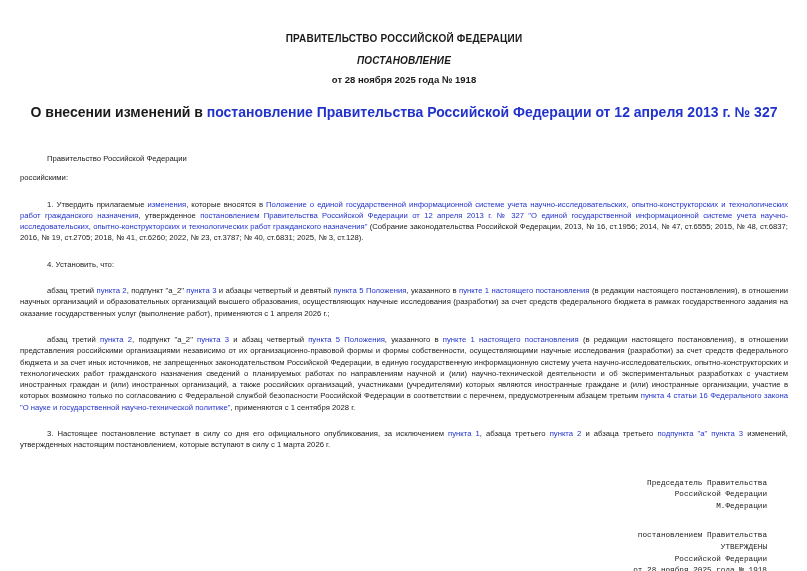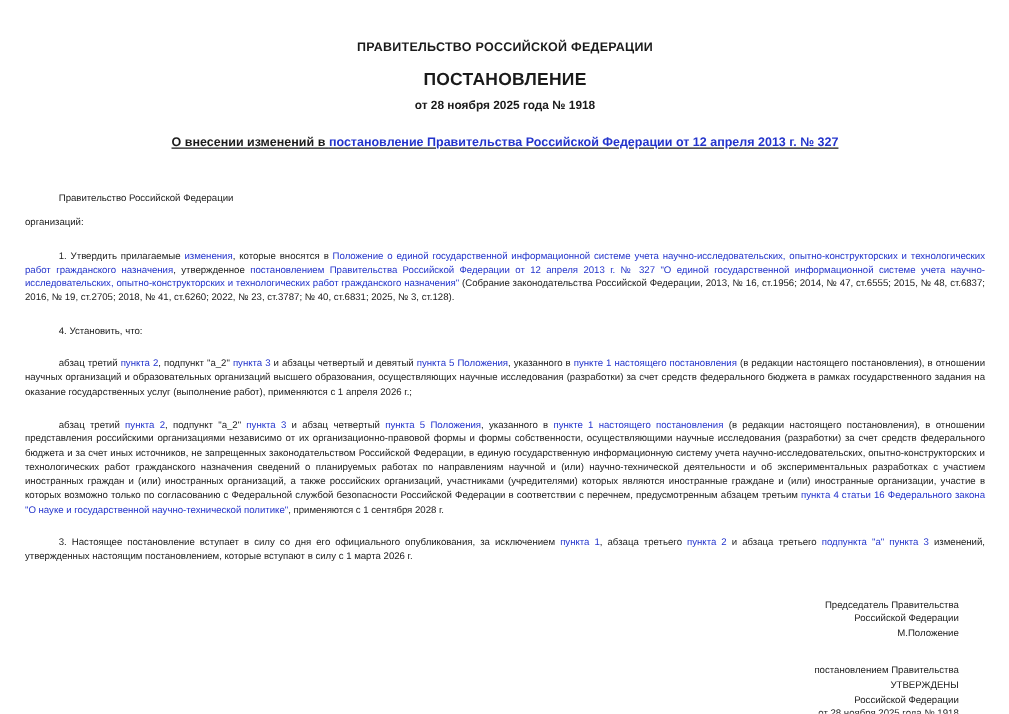--- a/index.html
+++ b/index.html
@@ -17,34 +17,35 @@
     color:var(--text);
   }
   .page{
     width:807px;height:571px;
     padding:33px 19px 0 20px;
     border-radius:14px;
   }
   p{margin:0;padding:0;}
   .center{text-align:center;font-weight:700;}
   .h-org{font-size:10px;letter-spacing:0.2px;}
-  .h-type{font-size:14px;margin-top:11px;letter-spacing:0.2px;}
+  .h-type{font-size:10px;margin-top:11px;letter-spacing:0.2px;font-style:italic;}
   .h-date{font-size:9.5px;margin-top:8px;}
-  .h-title{font-size:10px;margin-top:19px;text-decoration:underline;}
+  .h-title{font-size:14px;margin-top:19px;}
   .h-title a.doclink{font-weight:700;}
   .body-text{font-size:7.7px;line-height:11.3px;}
   .para{text-align:justify;text-indent:27px;margin-top:15px;}
   .preamble-subject{margin-top:33px;text-align:left;}
   .preamble-verb{margin-top:8px;text-indent:0;text-align:left;}
   a.doclink{color:var(--link);text-decoration:none;cursor:pointer;}
   .right-block{
     text-align:right;
     padding-right:21px;
     font-size:7.7px;
     line-height:11.8px;
+    font-family:Liberation Mono, monospace;
   }
   .sig{margin-top:27px;}
   .approval{margin-top:17px;}
 </style>
 </head>
 <body>
 
 <div class="page">
 
   <div class="center h-org">ПРАВИТЕЛЬСТВО РОССИЙСКОЙ ФЕДЕРАЦИИ</div>
@@ -52,38 +53,38 @@
   <div class="center h-type">ПОСТАНОВЛЕНИЕ</div>
 
   <div class="center h-date">от 28 ноября 2025 года № 1918</div>
 
   <div class="center h-title"><span>О внесении изменений в </span><a class="doclink">постановление Правительства Российской Федерации от 12 апреля 2013 г. № 327</a></div>
 
   <div class="body-text">
 
     <p class="para preamble-subject">Правительство Российской Федерации</p>
 
-    <p class="para preamble-verb">организаций:</p>
+    <p class="para preamble-verb">российскими:</p>
 
     <p class="para"><span>1. Утвердить прилагаемые </span><a class="doclink">изменения</a><span>, которые вносятся в </span><a class="doclink">Положение о единой государственной информационной системе учета научно-исследовательских, опытно-конструкторских и технологических работ гражданского назначения</a><span>, утвержденное </span><a class="doclink">постановлением Правительства Российской Федерации от 12 апреля 2013 г. № 327 "О единой государственной информационной системе учета научно-исследовательских, опытно-конструкторских и технологических работ гражданского назначения"</a><span> (Собрание законодательства Российской Федерации, 2013, № 16, ст.1956; 2014, № 47, ст.6555; 2015, № 48, ст.6837; 2016, № 19, ст.2705; 2018, № 41, ст.6260; 2022, № 23, ст.3787; № 40, ст.6831; 2025, № 3, ст.128).</span></p>
 
     <p class="para"><span>4. Установить, что:</span></p>
 
     <p class="para"><span>абзац третий </span><a class="doclink">пункта 2</a><span>, подпункт "а_2" </span><a class="doclink">пункта 3</a><span> и абзацы четвертый и девятый </span><a class="doclink">пункта 5 Положения</a><span>, указанного в </span><a class="doclink">пункте 1 настоящего постановления</a><span> (в редакции настоящего постановления), в отношении научных организаций и образовательных организаций высшего образования, осуществляющих научные исследования (разработки) за счет средств федерального бюджета в рамках государственного задания на оказание государственных услуг (выполнение работ), применяются с 1 апреля 2026 г.;</span></p>
 
     <p class="para"><span>абзац третий </span><a class="doclink">пункта 2</a><span>, подпункт "а_2" </span><a class="doclink">пункта 3</a><span> и абзац четвертый </span><a class="doclink">пункта 5 Положения</a><span>, указанного в </span><a class="doclink">пункте 1 настоящего постановления</a><span> (в редакции настоящего постановления), в отношении представления российскими организациями независимо от их организационно-правовой формы и формы собственности, осуществляющими научные исследования (разработки) за счет средств федерального бюджета и за счет иных источников, не запрещенных законодательством Российской Федерации, в единую государственную информационную систему учета научно-исследовательских, опытно-конструкторских и технологических работ гражданского назначения сведений о планируемых работах по направлениям научной и (или) научно-технической деятельности и об экспериментальных разработках с участием иностранных граждан и (или) иностранных организаций, а также российских организаций, участниками (учредителями) которых являются иностранные граждане и (или) иностранные организации, участие в которых возможно только по согласованию с Федеральной службой безопасности Российской Федерации в соответствии с перечнем, предусмотренным абзацем третьим </span><a class="doclink">пункта 4 статьи 16 Федерального закона "О науке и государственной научно-технической политике"</a><span>, применяются с 1 сентября 2028 г.</span></p>
 
     <p class="para"><span>3. Настоящее постановление вступает в силу со дня его официального опубликования, за исключением </span><a class="doclink">пункта 1</a><span>, абзаца третьего </span><a class="doclink">пункта 2</a><span> и абзаца третьего </span><a class="doclink">подпункта "а" пункта 3</a><span> изменений, утвержденных настоящим постановлением, которые вступают в силу с 1 марта 2026 г.</span></p>
 
   </div>
 
   <div class="right-block sig">
     <div>Председатель Правительства</div>
     <div>Российской Федерации</div>
-    <div>М.Положение</div>
+    <div>М.Федерации</div>
   </div>
 
   <div class="right-block approval">
     <div>постановлением Правительства</div>
     <div>УТВЕРЖДЕНЫ</div>
     <div>Российской Федерации</div>
     <div>от 28 ноября 2025 года № 1918</div>
   </div>
 
 </div>

